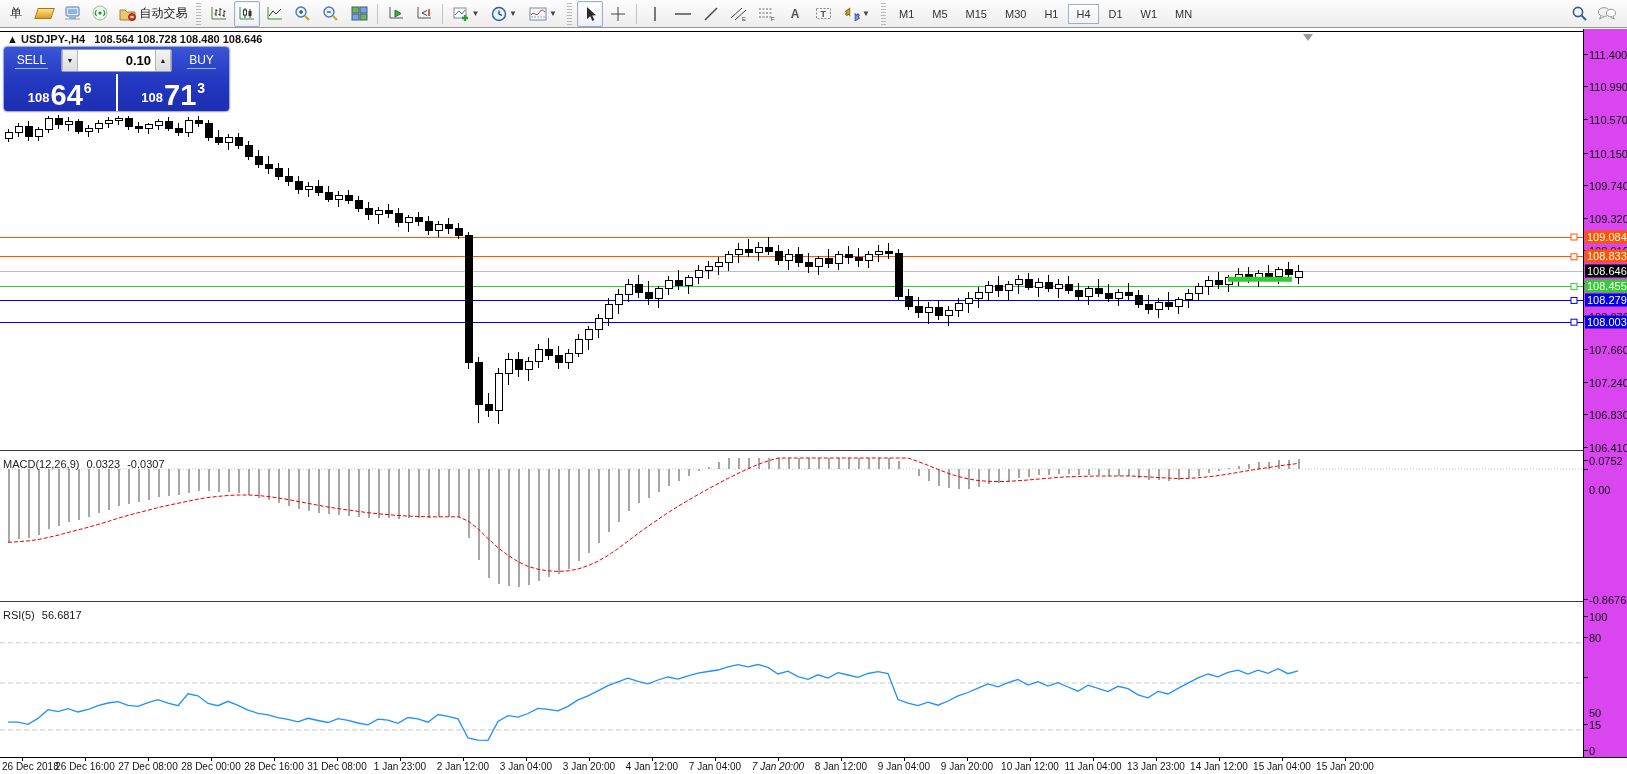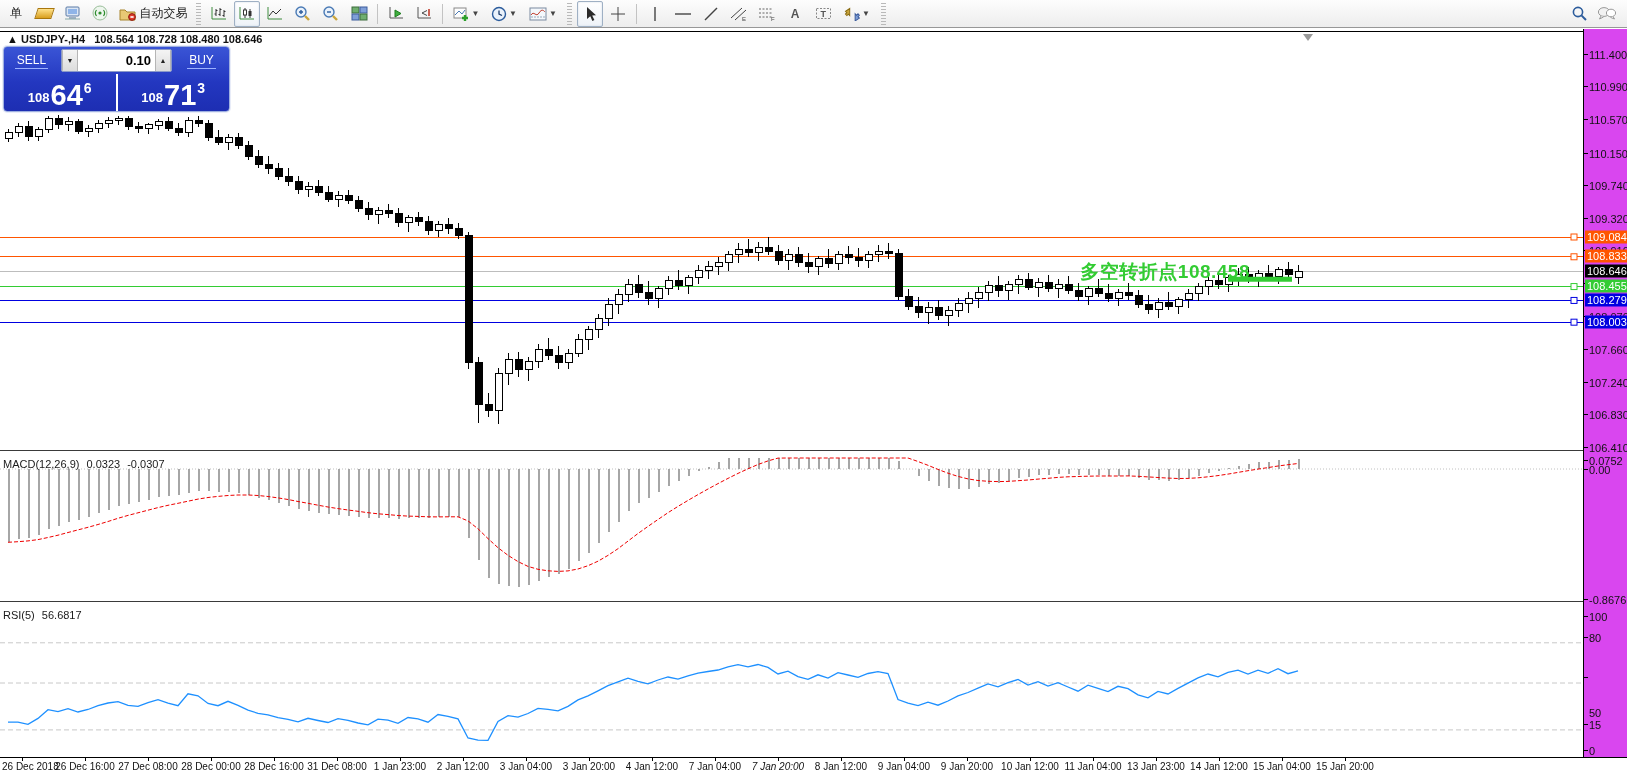--- a/index.html
+++ b/index.html
@@ -232,20 +232,31 @@
         </svg>
     </div>
     <div class="tbtn" style="min-width:36px">
       <svg width="16" height="15" viewBox="0 0 16 15">
           <path d="M3 3 l5 5 l-2 0 l0 2 l-2 0 l0 -2 l-2 0 z" fill="#caa53c" stroke="#8a6c14" transform="rotate(45 5 6)"></path>
           <path d="M9 8 l5 5 l-2 0 l0 2 l-2 0 l0 -2 l-2 0 z" fill="#7f9fd8" stroke="#3c5c9c" transform="rotate(225 11.5 11)"></path>
         </svg>
       <span class="dd">▼</span>
     </div>
     <div class="grip"></div>
+    <div id="tf-bar" style="display:flex;align-items:center">
+        <div class="tf">M1</div>
+        <div class="tf">M5</div>
+        <div class="tf">M15</div>
+        <div class="tf">M30</div>
+        <div class="tf">H1</div>
+        <div class="tf active">H4</div>
+        <div class="tf">D1</div>
+        <div class="tf">W1</div>
+        <div class="tf">MN</div>
+      </div>
     <div style="margin-left:auto;display:flex;align-items:center;margin-right:6px">
       <div class="tbtn">
         <svg width="17" height="17" viewBox="0 0 17 17">
             <circle cx="7" cy="7" r="4.6" fill="none" stroke="#2c5c9c" stroke-width="1.6"></circle>
             <path d="M10.4 10.4 L15 15" stroke="#2c5c9c" stroke-width="2"></path>
           </svg>
       </div>
       <div class="tbtn">
         <svg width="20" height="15" viewBox="0 0 20 15">
             <ellipse cx="7" cy="6" rx="5.6" ry="4.4" fill="#f2f2f2" stroke="#9a9a9a"></ellipse>
@@ -532,21 +543,20 @@
         <line x1="1298.5" y1="235.6" x2="1298.5" y2="255.1" stroke="#000" shape-rendering="crispEdges"></line>
         <rect x="1295" y="242.0" width="7" height="6.5" fill="#fff" stroke="#000" shape-rendering="crispEdges"></rect>
         <line x1="1228" y1="250.36799999999994" x2="1292" y2="250.36799999999994" stroke="#33cc33" stroke-width="5"></line>
       </svg>
     <div id="chart-title">
       <span>▲ </span>
       <span>USDJPY-,H4</span>
       <span style="font-weight:bold;margin-left:6px">108.564 108.728 108.480 108.646</span>
     </div>
     <div id="scroll-marker"></div>
-    <div id="annotation" style="color: rgb(51, 204, 51);">多空转折点108.458</div>
 
     <div id="trade-panel">
       <div id="tp-top">
         <div class="tp-btn"><span>SELL</span></div>
         <div id="tp-stepper">
           <button class="step-btn">▼</button>
           <input id="vol-input" value="0.10" style="">
           <button class="step-btn">▲</button>
         </div>
         <div class="tp-btn"><span>BUY</span></div>
@@ -802,21 +812,21 @@
       <div class="tick" style="top: 418.5px;">106.410</div>
       <div class="plabel" style="top: 208px; background: rgb(255, 85, 0);">109.084</div>
       <div class="plabel" style="top: 227px; background: rgb(255, 85, 0);">108.833</div>
       <div class="plabel" style="top: 242px; background: rgb(0, 0, 0);">108.646</div>
       <div class="plabel" style="top: 257px; background: rgb(51, 204, 51);">108.455</div>
       <div class="plabel" style="top: 271px; background: rgb(0, 0, 224);">108.279</div>
       <div class="plabel" style="top: 293px; background: rgb(0, 0, 224);">108.003</div>
       <div class="tickdash" style="top: 431px;"></div>
       <div class="tick" style="top: 431.5px;">0.0752</div>
       <div class="tickdash" style="top: 440px;"></div>
-      <div class="tick" style="top: 441px;">0.00</div>
+      <div class="tick" style="top: 461px;">0.00</div>
       <div class="tickdash" style="top: 570px;"></div>
       <div class="tick" style="top: 570.5px;">-0.8676</div>
       <div class="tickdash" style="top: 587px;"></div>
       <div class="tick" style="top: 587.5px;">100</div>
       <div class="tickdash" style="top: 608px;"></div>
       <div class="tick" style="top: 608.5px;">80</div>
       <div class="tickdash" style="top: 648px;"></div>
       <div class="tick" style="top: 653px; margin-top: 31px;">50</div>
       <div class="tickdash" style="top: 695px;"></div>
       <div class="tick" style="top: 695.5px;">15</div>

